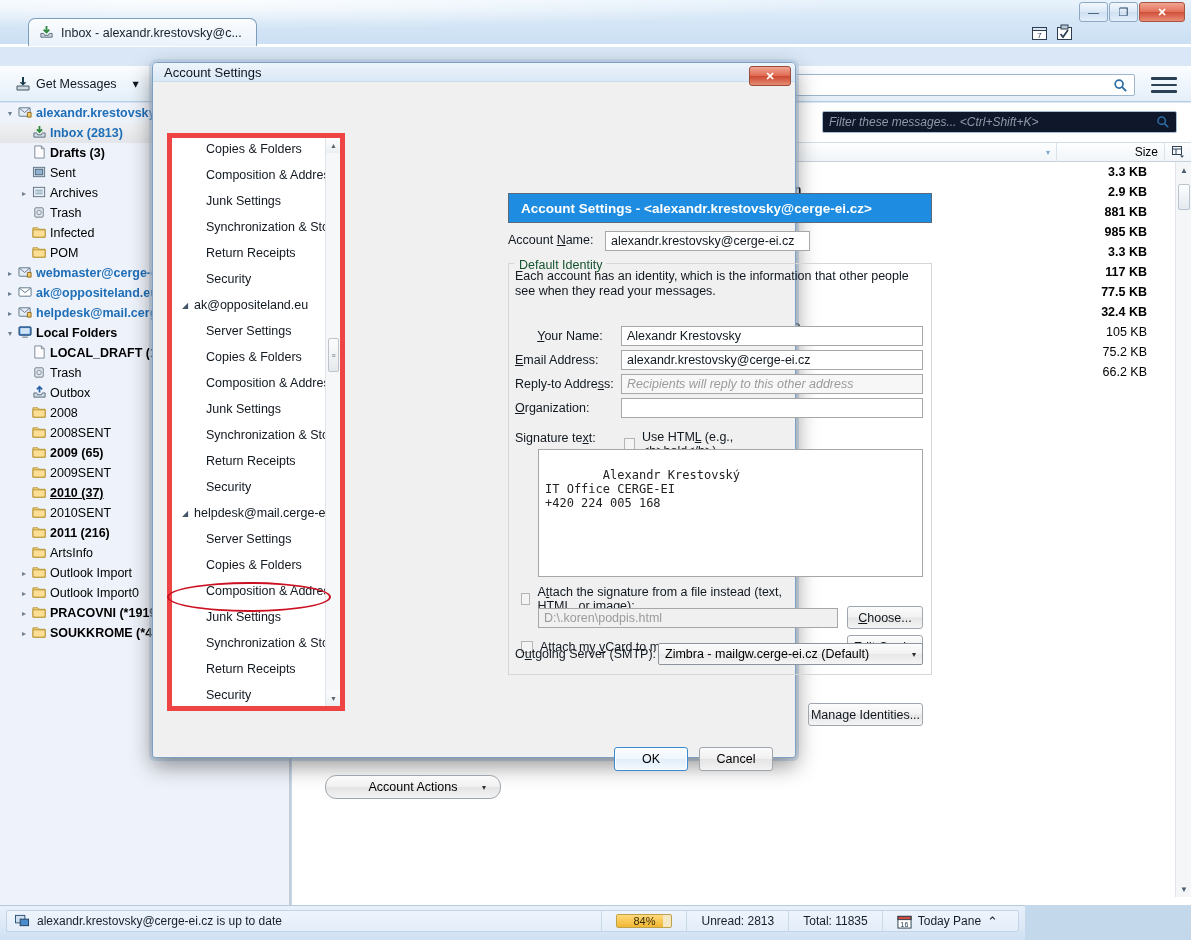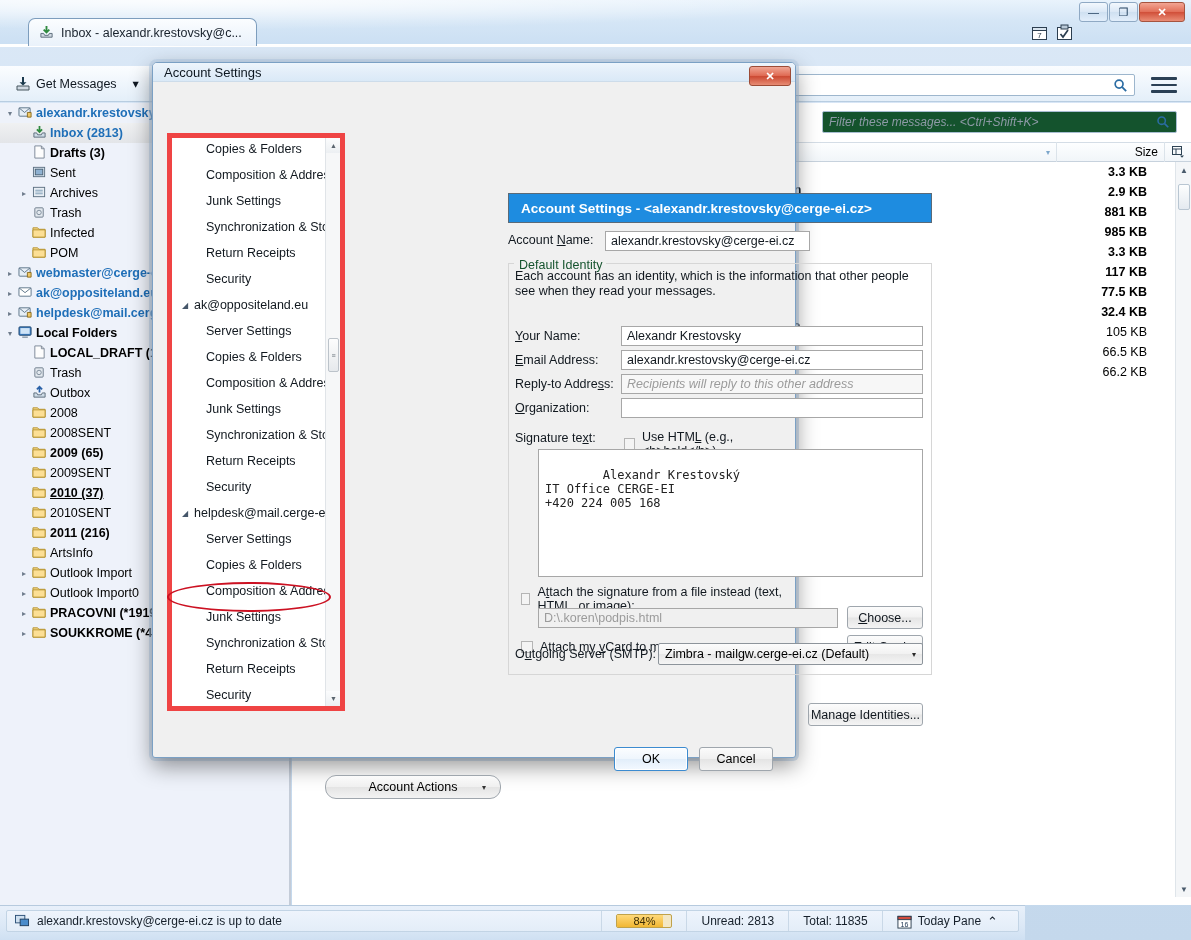--- a/index.html
+++ b/index.html
@@ -98,21 +98,21 @@
   .fico { width:18px; flex:0 0 18px; text-align:center; font-size:12px; line-height:1;}
   .flabel { margin-left:2px;}
   .acct { color:#1f6fb8; font-weight:bold;}
   .bold { font-weight:bold;}
   .inboxlbl { color:#1f6fb8; font-weight:bold;}
   .vsplit { position:absolute; left:289px; top:103px; width:2px; height:802px; background:#c4ccd8; z-index:6;}
 
   
   .msgpane { position:absolute; left:292px; top:103px; right:0; height:802px; background:#fff; z-index:4; }
   .filterbar { position:absolute; left:530px; top:8px; right:14px; height:22px;
-    background:#14532d; border:1px solid #a9bed2; border-radius:2px;
+    background:#0f172a; border:1px solid #a9bed2; border-radius:2px;
     display:flex; align-items:center; padding:0 6px; }
   .filter-ph { flex:1; font-style:italic; color:#8e9aa7; font-size:12px;}
   .colhead {
     position:absolute; left:0; top:39px; right:0; height:20px;
     background:linear-gradient(180deg,#fdfeff 0%,#f1f5f9 100%);
     border-top:1px solid #d4dde6; border-bottom:1px solid #c7d2dd;
     display:flex; align-items:center; font-size:12px;
   }
   .ch { height:20px; display:flex; align-items:center; border-right:1px solid #dbe3ea; padding:0 6px;}
   .rowlist { position:absolute; left:0; top:59px; right:0; bottom:0; }
@@ -659,21 +659,21 @@
           <span style="width:189px"></span>
           <span class="dot">•</span>
           <span class="date">3/15/2016 4:04 PM</span>
           <span class="size">105 KB</span>
           <span style="width:26px"></span>
         </div>
         <div class="mrow">
           <span style="width:189px"></span>
           <span class="dot">•</span>
           <span class="date">3/15/2016 3:51 PM</span>
-          <span class="size">66.5 KB</span>
+          <span class="size">75.2 KB</span>
           <span style="width:26px"></span>
         </div>
         <div class="mrow">
           <span style="width:189px"></span>
           <span class="dot">•</span>
           <span class="date">3/15/2016 3:43 PM</span>
           <span class="size">66.2 KB</span>
           <span style="width:26px"></span>
         </div>
       </div>
@@ -797,21 +797,21 @@
 
       <div class="gtop-l"></div>
       <div class="gtop-r"></div>
       <div style="position:absolute;left:355px;top:170px;width:1px;height:412px;background:#d6d6d6"></div>
       <div style="position:absolute;left:778px;top:170px;width:1px;height:412px;background:#d6d6d6"></div>
       <div style="position:absolute;left:355px;top:581px;width:424px;height:1px;background:#d6d6d6"></div>
       <div class="glabel">Default Identity</div>
 
       <div class="desc">Each account has an identity, which is the information that other people see when they read your messages.</div>
 
-      <div class="labelcol" style="left:362px;top:236px;">
+      <div class="labelcol" style="left:362px;top:236px;text-align:center;">
         <u class="acc">Y</u>our Name:
       </div>
       <div class="inp" style="left:468px;top:233px;width:302px;position:absolute;">
         <span>Alexandr Krestovsky</span>
       </div>
 
       <div class="labelcol" style="left:362px;top:260px;">
         <u class="acc">E</u>mail Address:
       </div>
       <div class="inp" style="left:468px;top:257px;width:302px;position:absolute;">

